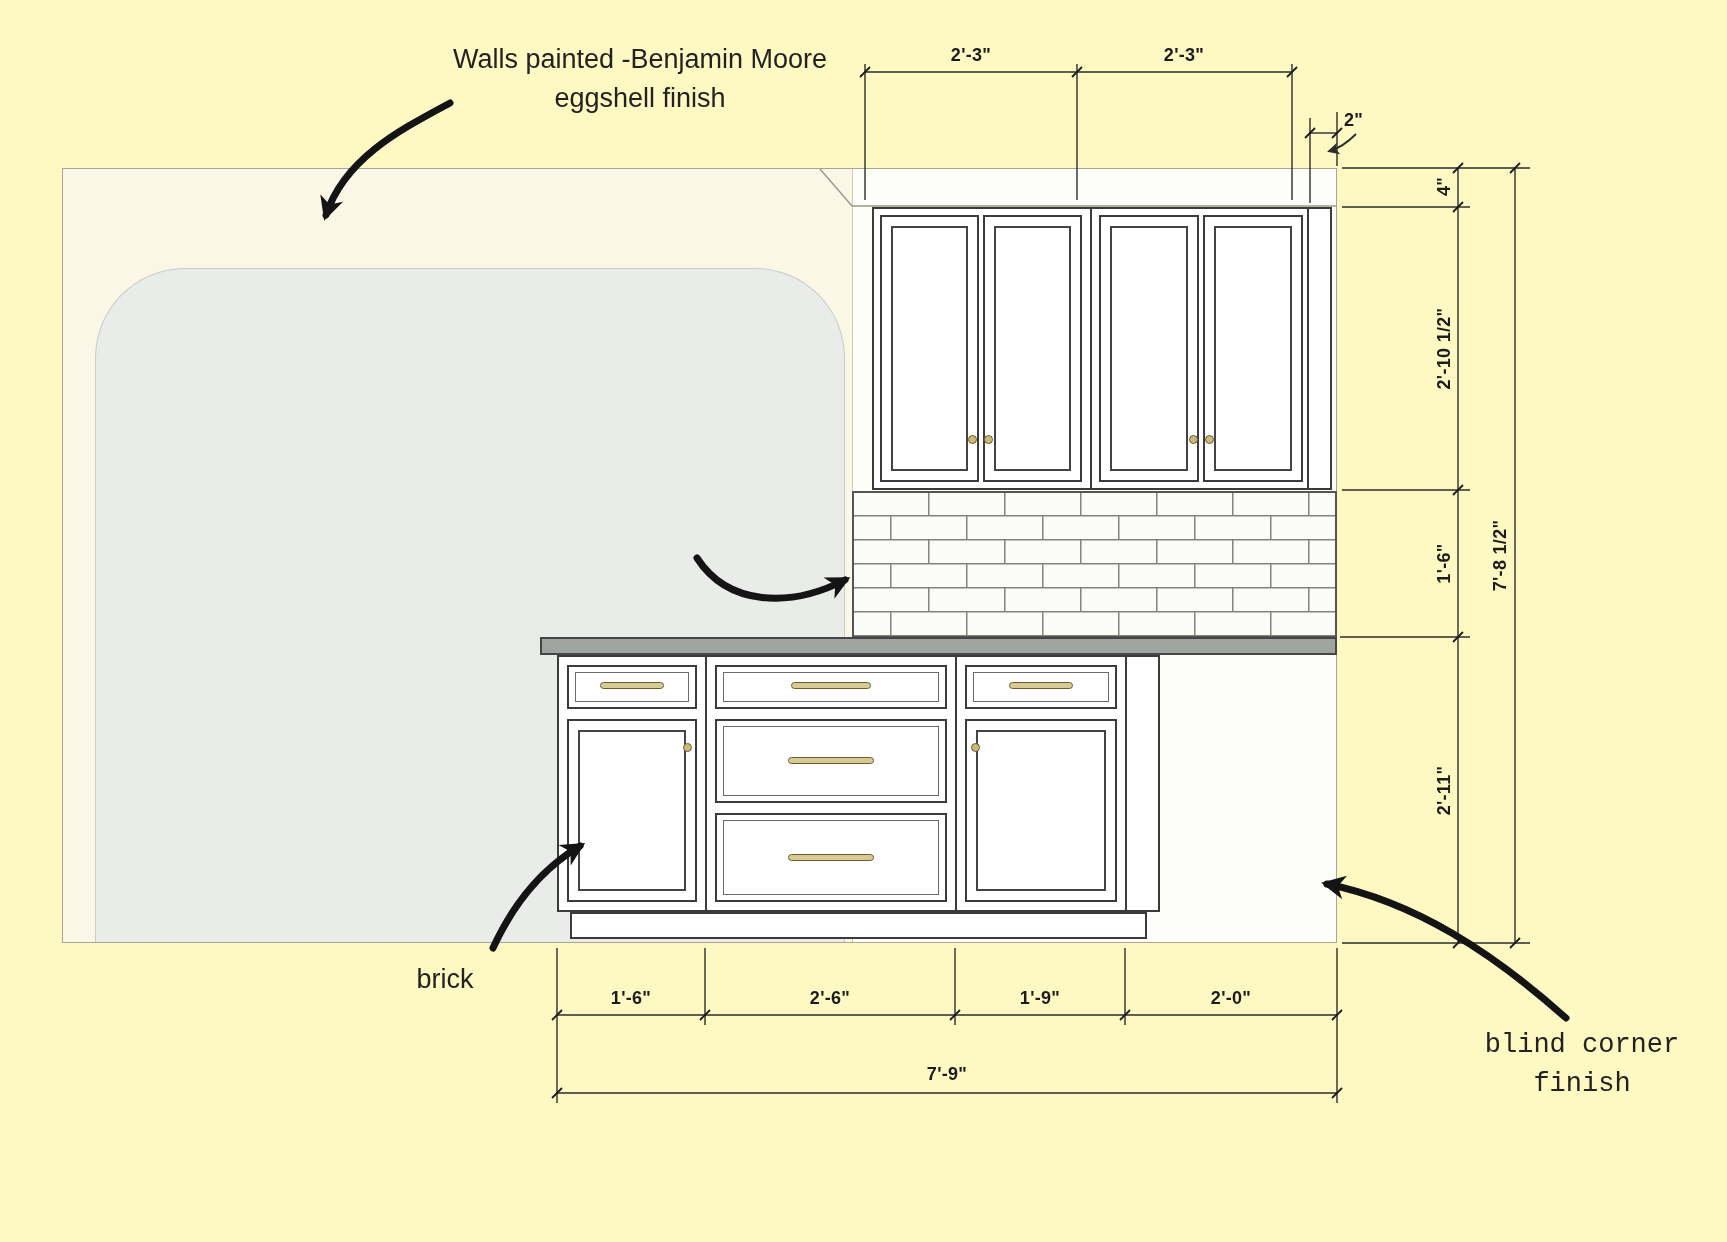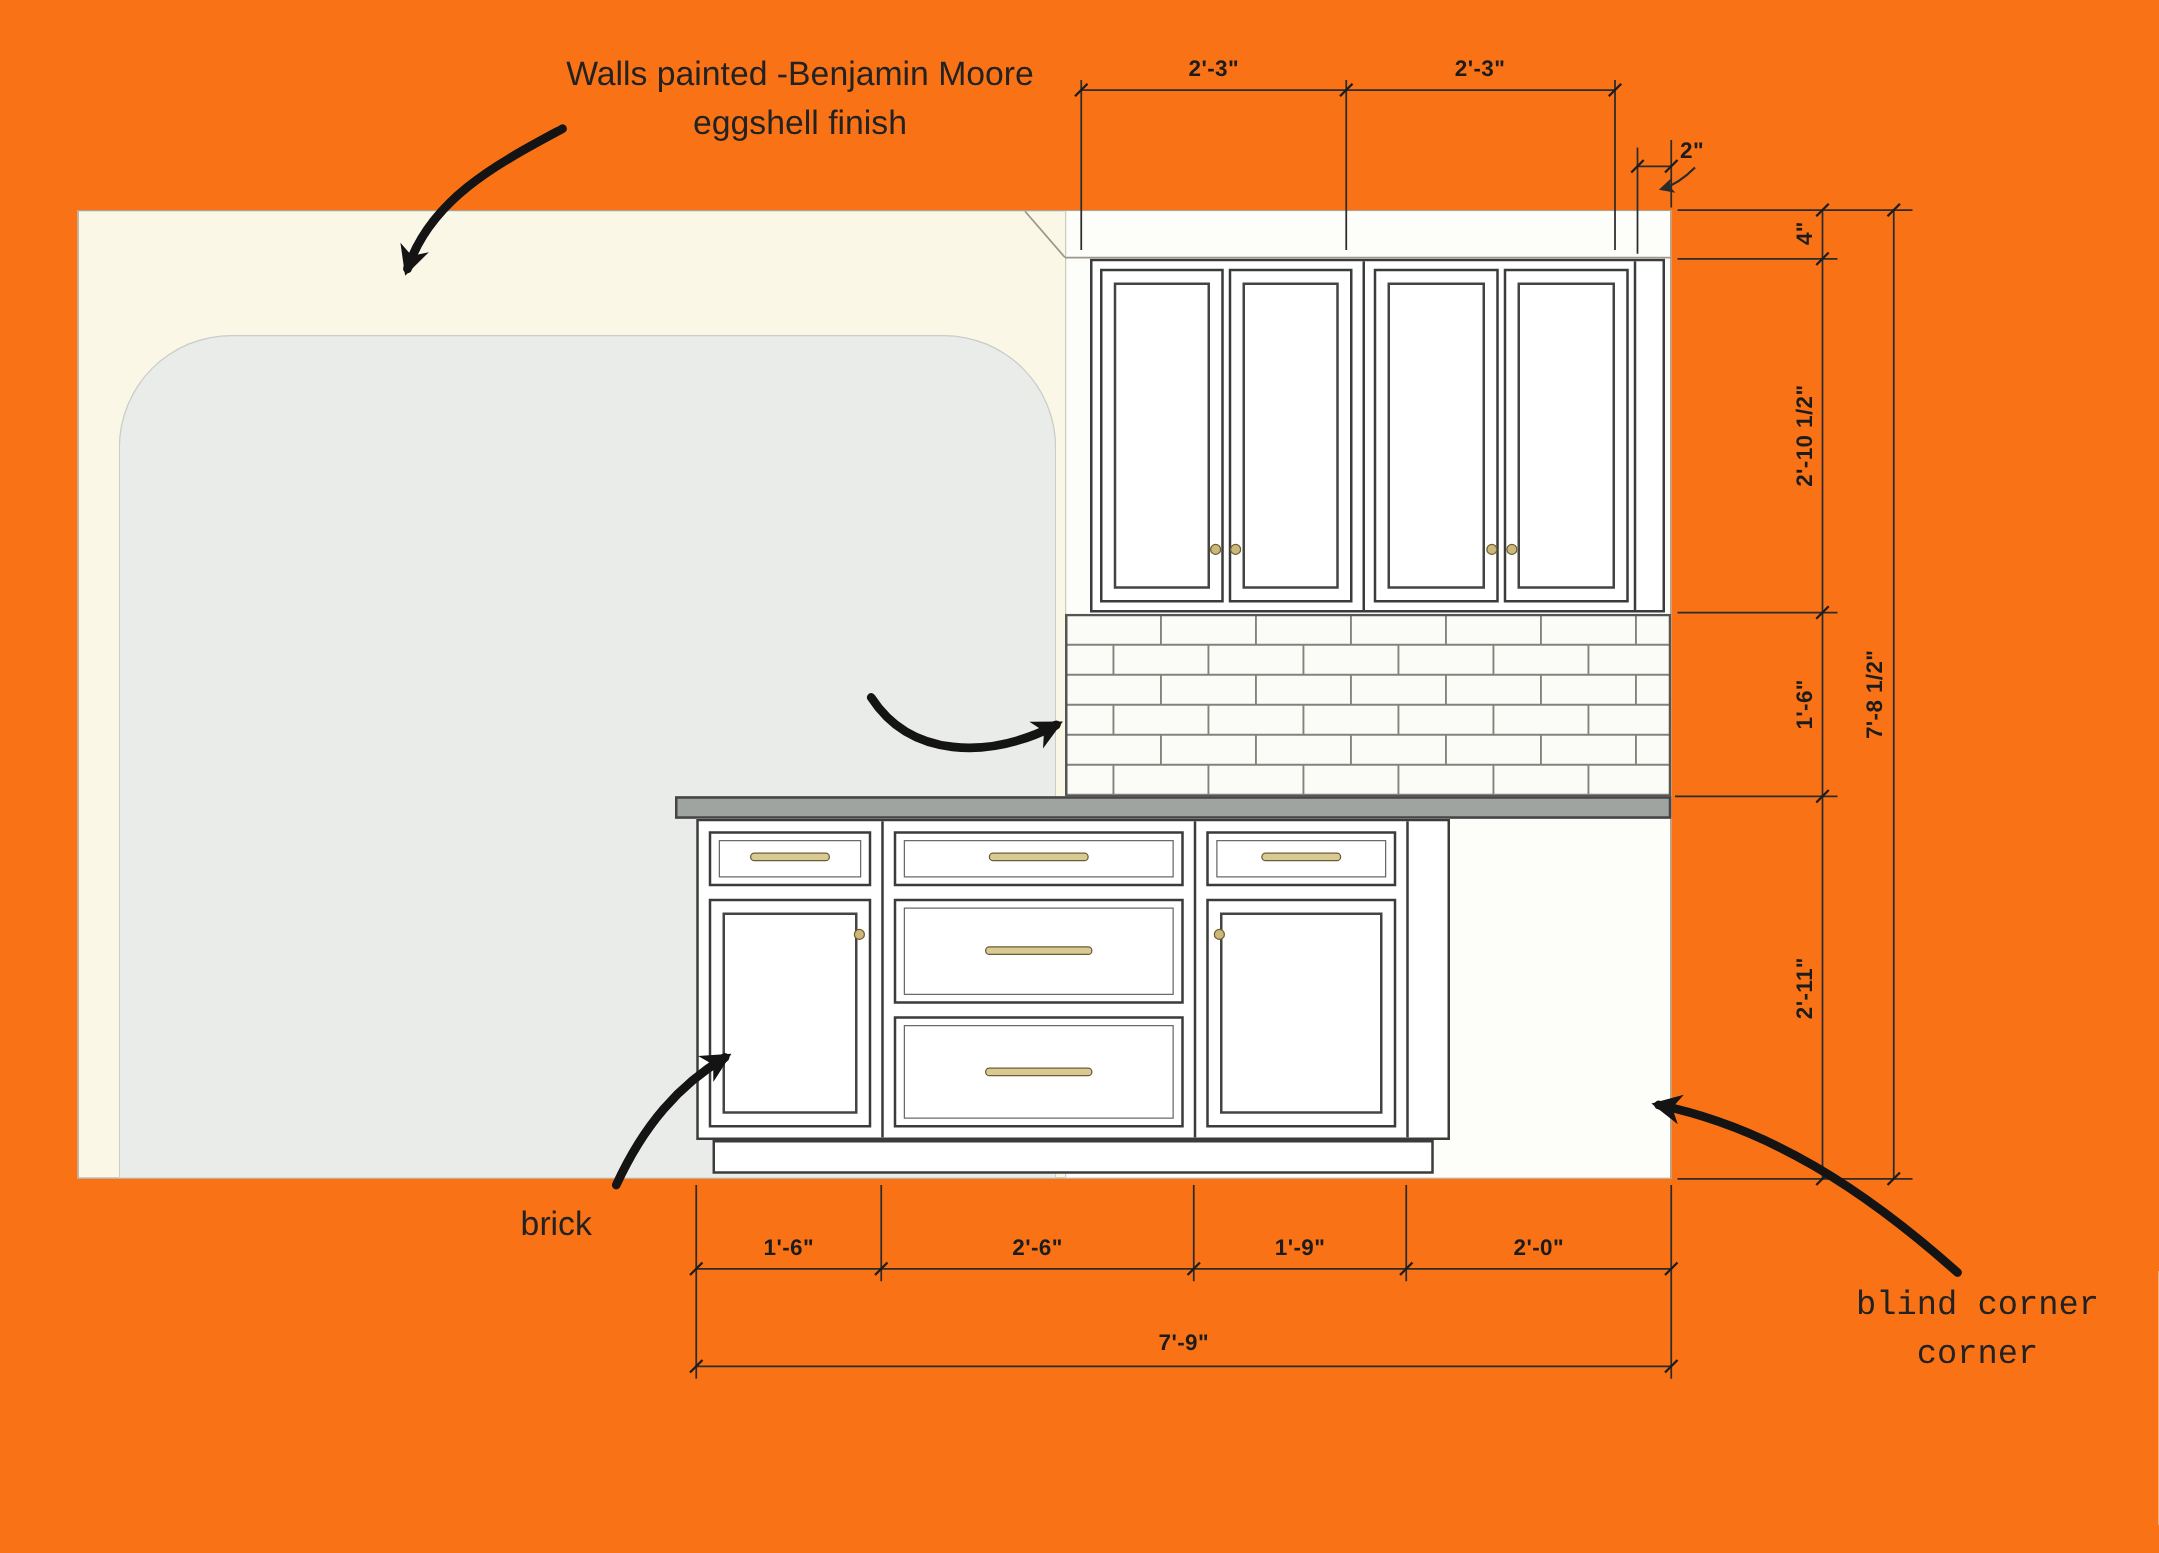--- a/index.html
+++ b/index.html
@@ -1,16 +1,16 @@
 <!DOCTYPE html>
 <html><head>
 <meta charset="utf-8">
 <style>
   html,body{margin:0;padding:0;background:#ffffff;}
-  .canvas{position:relative;width:1727px;height:1242px;background:#f97316;overflow:hidden;
+  .canvas{position:relative;width:1727px;height:1242px;background:#fef9c3;overflow:hidden;
           font-family:"Liberation Sans", sans-serif;color:#1d1d1d;}
 
   
   .wall{position:absolute;left:62px;top:168px;width:1275px;height:775px;
         background:#FBF7E7;border:1.5px solid #a8a497;box-sizing:border-box;}
   .wall-white{position:absolute;left:852px;top:169px;width:484px;height:773px;
         background:#FDFDFA;border-left:1px solid #cfcabb;box-sizing:border-box;}
   .arch{position:absolute;left:95px;top:268px;width:750px;height:674px;
         background:#E9ECE8;border:1px solid #c9cdc7;border-bottom:none;
         border-radius:90px 90px 0 0;box-sizing:border-box;}
@@ -128,21 +128,21 @@
   <div class="note" style="left:340px;top:40px;width:600px;">
     <div>Walls painted -Benjamin Moore</div>
     <div>eggshell finish</div>
   </div>
 
 
   <div class="note" style="left:380px;top:960px;width:130px;">brick</div>
 
   <div class="note" style="left:1472px;top:1026px;width:220px;font-family:Liberation Mono, monospace;">
     <div>blind corner</div>
-    <div>corner</div>
+    <div>finish</div>
   </div>
 
   <div class="dim" style="left:921px;top:45px;width:100px;">2'-3"</div>
   <div class="dim" style="left:1134px;top:45px;width:100px;">2'-3"</div>
   <div class="dim left" style="left:1344px;top:110px;width:44px;">2"</div>
 
   <div class="dim rot" style="left:1414px;top:176px;width:60px;">4"</div>
   <div class="dim rot" style="left:1384px;top:338px;width:120px;">2'-10 1/2"</div>
   <div class="dim rot" style="left:1404px;top:553px;width:80px;">1'-6"</div>
   <div class="dim rot" style="left:1399px;top:780px;width:90px;">2'-11"</div>

